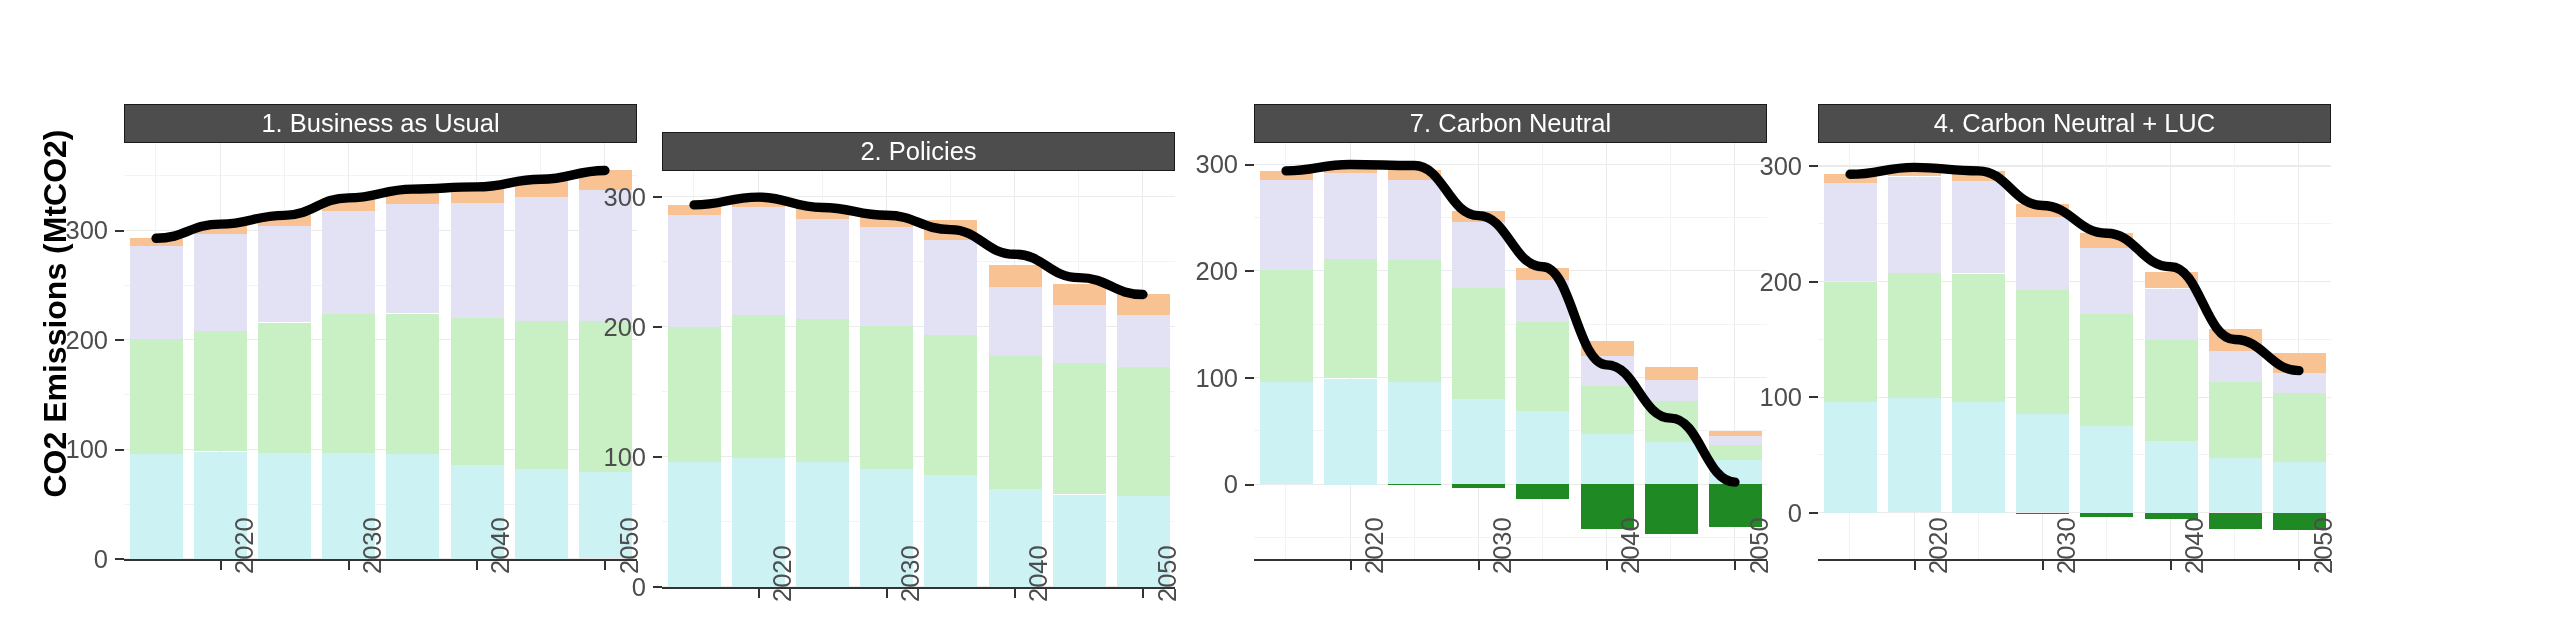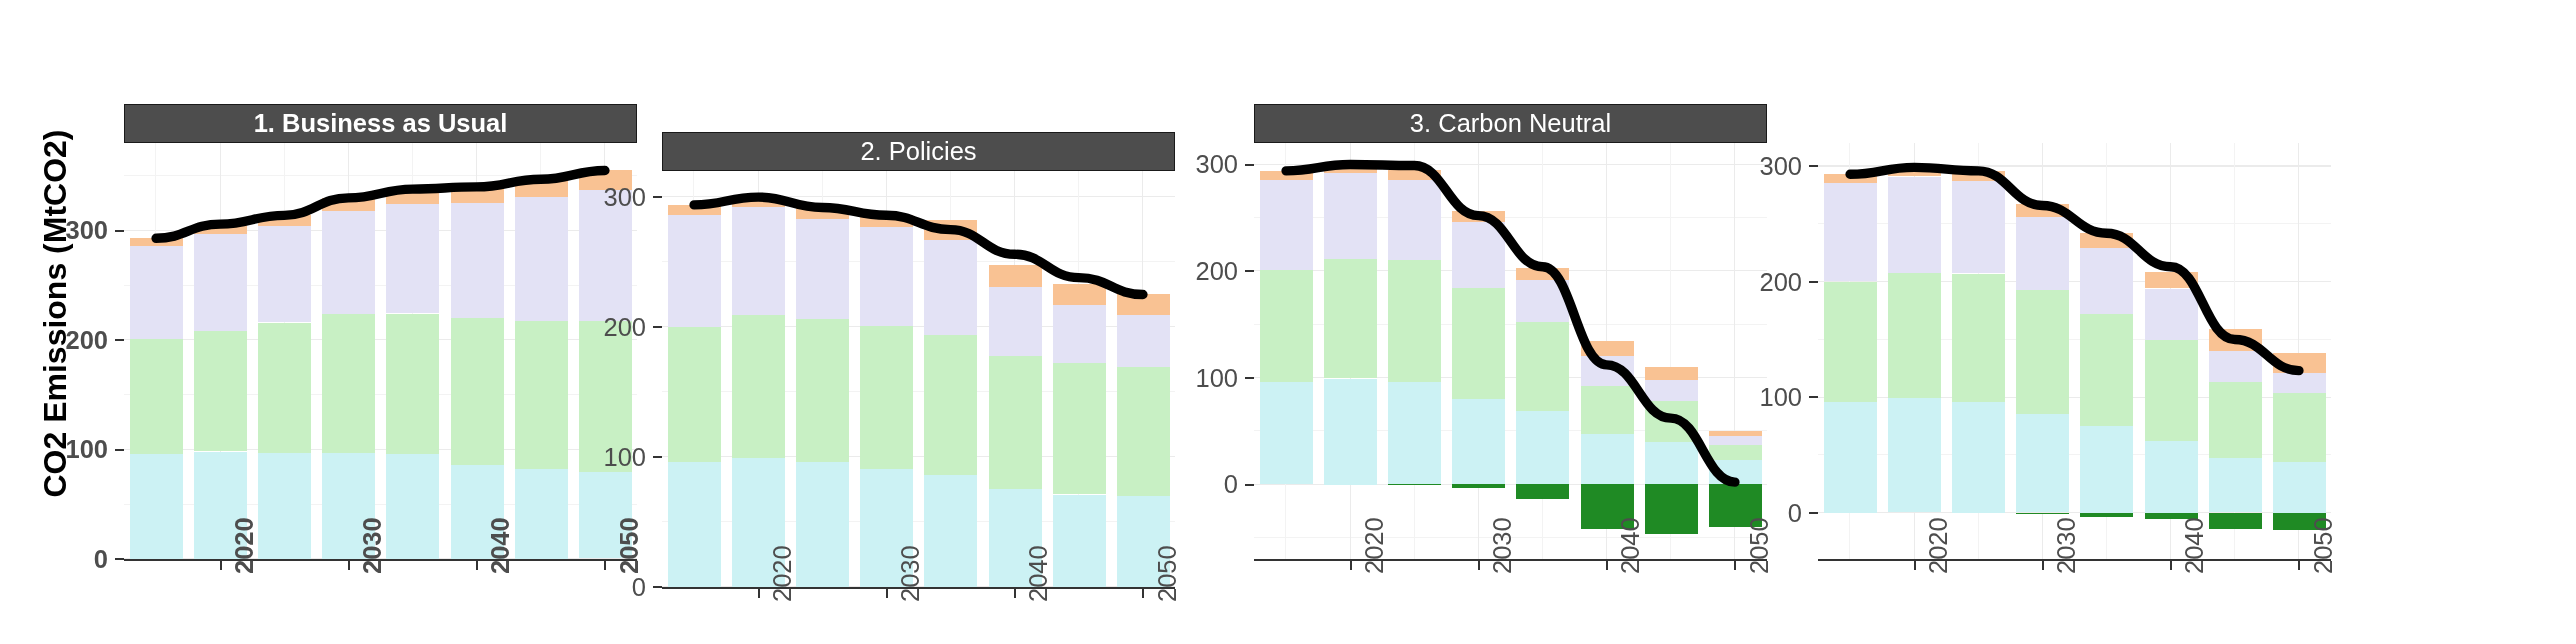--- a/index.html
+++ b/index.html
@@ -174,21 +174,21 @@
 </style>
 </head>
 <body>
 
 <div id="root">
 
 
   <div id="y-axis-title">CO2 Emissions (MtCO2)</div>
 
   <div id="panels">
-      <div class="panel" style="left: 124px; width: 513px; height: 522px; font-weight: bold;">
+      <div class="panel" style="left: 124px; width: 513px; height: 522px;">
         <div class="panel-strip" style="width: 513px;">1. Business as Usual</div>
         <div class="panel-plot" style="top: 39px; width: 513px; height: 416px;">
           <div class="gridline-major" style="top: 415px;"></div>
           <div class="gridline-minor" style="top: 361px;"></div>
           <div class="gridline-major" style="top: 306px;"></div>
           <div class="gridline-minor" style="top: 251px;"></div>
           <div class="gridline-major" style="top: 196px;"></div>
           <div class="gridline-minor" style="top: 142px;"></div>
           <div class="gridline-major" style="top: 87px;"></div>
           <div class="gridline-minor" style="top: 32px;"></div>
@@ -320,21 +320,21 @@
         <div class="axis-tick-x" style="left: 96px; top: 457px;"></div>
         <div class="axis-label-x" style="left: 106px; top: 470px;">2020</div>
         <div class="axis-tick-x" style="left: 224px; top: 457px;"></div>
         <div class="axis-label-x" style="left: 234px; top: 470px;">2030</div>
         <div class="axis-tick-x" style="left: 352px; top: 457px;"></div>
         <div class="axis-label-x" style="left: 362px; top: 470px;">2040</div>
         <div class="axis-tick-x" style="left: 480px; top: 457px;"></div>
         <div class="axis-label-x" style="left: 491px; top: 470px;">2050</div>
       </div>
       <div class="panel" style="left: 1254px; width: 513px; height: 522px;">
-        <div class="panel-strip" style="width: 513px;">3. Carbon Neutral</div>
+        <div class="panel-strip" style="width: 513px;">7. Carbon Neutral</div>
         <div class="panel-plot" style="top: 39px; width: 513px; height: 416px;">
           <div class="gridline-minor" style="top: 394px;"></div>
           <div class="gridline-major" style="top: 341px;"></div>
           <div class="gridline-minor" style="top: 287px;"></div>
           <div class="gridline-major" style="top: 234px;"></div>
           <div class="gridline-minor" style="top: 181px;"></div>
           <div class="gridline-major" style="top: 127px;"></div>
           <div class="gridline-minor" style="top: 74px;"></div>
           <div class="gridline-major" style="top: 20.7px;"></div>
           <div class="vgridline-minor" style="left: 31px;"></div>
@@ -399,20 +399,21 @@
         <div class="axis-tick-x" style="left: 96px; top: 457px;"></div>
         <div class="axis-label-x" style="left: 106px; top: 470px;">2020</div>
         <div class="axis-tick-x" style="left: 224px; top: 457px;"></div>
         <div class="axis-label-x" style="left: 234px; top: 470px;">2030</div>
         <div class="axis-tick-x" style="left: 352px; top: 457px;"></div>
         <div class="axis-label-x" style="left: 362px; top: 470px;">2040</div>
         <div class="axis-tick-x" style="left: 480px; top: 457px;"></div>
         <div class="axis-label-x" style="left: 491px; top: 470px;">2050</div>
       </div>
       <div class="panel" style="left: 1818px; width: 513px; height: 522px;">
+        <div class="panel-strip" style="width: 513px;">4. Carbon Neutral + LUC</div>
         <div class="panel-plot" style="top: 39px; width: 513px; height: 416px;">
           <div class="gridline-major" style="top: 369px;"></div>
           <div class="gridline-minor" style="top: 311px;"></div>
           <div class="gridline-major" style="top: 254px;"></div>
           <div class="gridline-minor" style="top: 196px;"></div>
           <div class="gridline-major" style="top: 138px;"></div>
           <div class="gridline-minor" style="top: 80px;"></div>
           <div class="gridline-major" style="top: 22.4px;"></div>
           <div class="vgridline-minor" style="left: 31px;"></div>
           <div class="vgridline-major" style="left: 96px;"></div>

